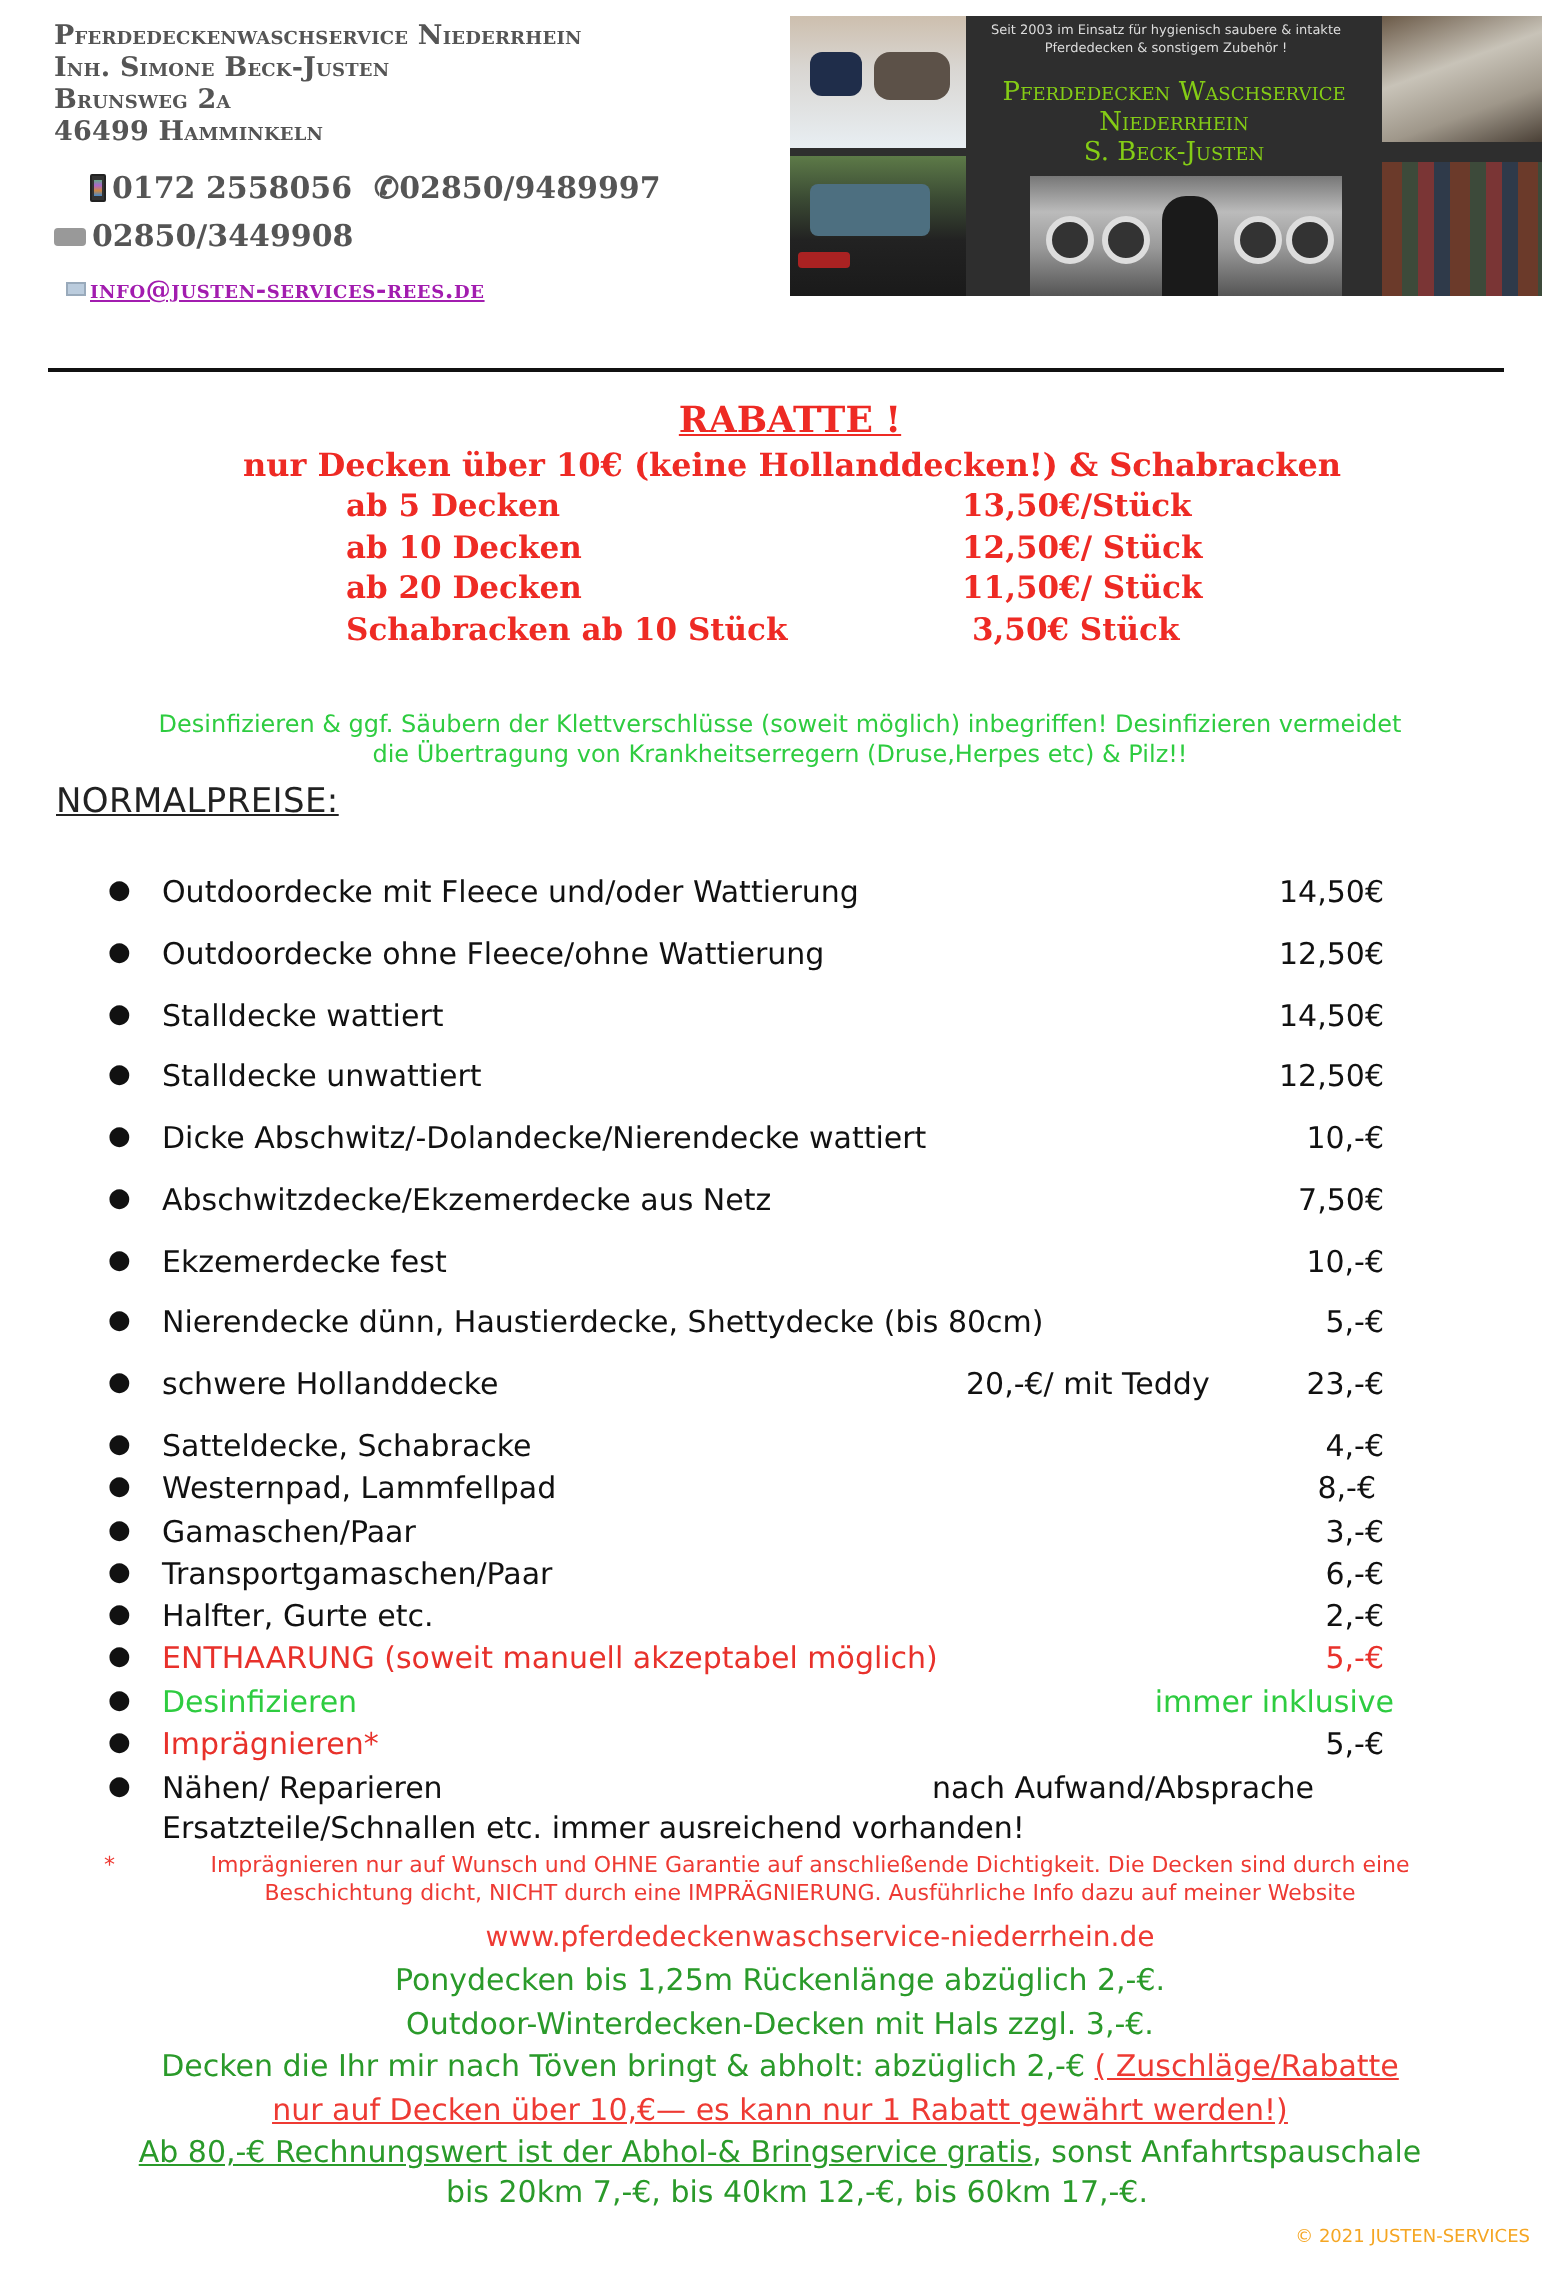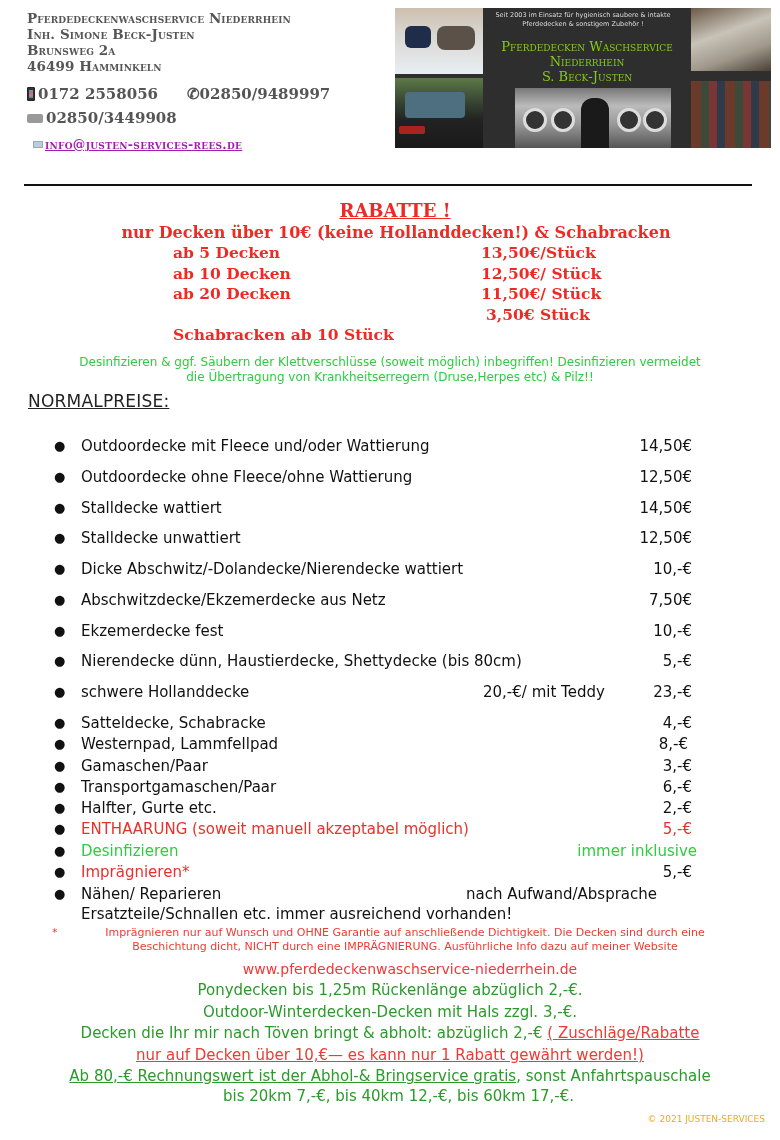--- a/index.html
+++ b/index.html
@@ -34,21 +34,21 @@
   .b-title { position: absolute; left: 88px; top: 31px; width: 208px; text-align: center; font-family: "DejaVu Serif", serif; font-variant: small-caps; color: #84cc16; font-size: 13px; line-height: 15px; }
 
   .divider { position: absolute; left: 24px; top: 184px; width: 728px; height: 2px; background: #111; }
 
   .rabatt { position: absolute; left: 0; top: 199px; width: 780px; font-family: "DejaVu Serif", serif; font-weight: bold; color: #ee2a24; }
   .rabatt-title { text-align: center; font-size: 18px; text-decoration: underline; line-height: 24px; padding-left: 10px; }
   .rabatt-sub { text-align: center; font-size: 16px; line-height: 20px; padding-left: 12px; }
   .tier { position: relative; height: 20.5px; font-size: 15.5px; line-height: 20px; }
   .tier .tl { position: absolute; left: 173px; }
   .tier .tr { position: absolute; left: 481px; }
-  .tier.last .tl { left: 173px; margin-top: 20px; }
+  .tier.last .tl { left: 173px; }
   .tier.last .tr { left: 486px; }
 
   .green-note { position: absolute; left: 0; top: 355px; width: 780px; text-align: center; color: #2ecc40; font-size: 12px; line-height: 14.5px; }
   .normal-title { position: absolute; left: 28px; top: 391px; font-size: 17px; color: #222; text-decoration: underline; letter-spacing: 0.2px; }
 
   .plist { position: absolute; left: 0; top: 0; width: 780px; }
   .prow { position: absolute; left: 0; width: 780px; font-size: 15px; line-height: 18px; color: #111; white-space: nowrap; }
   .prow .bullet { position: absolute; left: 54px; top: 0; font-size: 13px; }
   .prow .pname { position: absolute; left: 81px; }
   .prow .pmid { position: absolute; left: 487px; }
@@ -66,21 +66,21 @@
   .copyright { position: absolute; right: 15px; top: 1114px; color: #f5a623; font-size: 9px; }
 </style>
 </head>
 <body>
 
 <div class="header-left">
   <div class="hl-line">Pferdedeckenwaschservice Niederrhein</div>
   <div class="hl-line">Inh. Simone Beck-Justen</div>
   <div class="hl-line">Brunsweg 2a</div>
   <div class="hl-line">46499 Hamminkeln</div>
-  <div class="phone-row" style="top:75px;">
+  <div class="phone-row" style="top:75px;margin-left:18px;">
     <span class="ico mobile-ico"></span><span>0172 2558056</span>
   </div>
   <div class="phone-row" style="top:75px; left:160px;">
     <span class="phone-ico">✆</span><span>02850/9489997</span>
   </div>
   <div class="phone-row" style="top:99px;">
     <span class="ico fax-ico"></span><span>02850/3449908</span>
   </div>
   <div class="email-link">
     <span class="ico mail-ico"></span><span>info@justen-services-rees.de</span>

